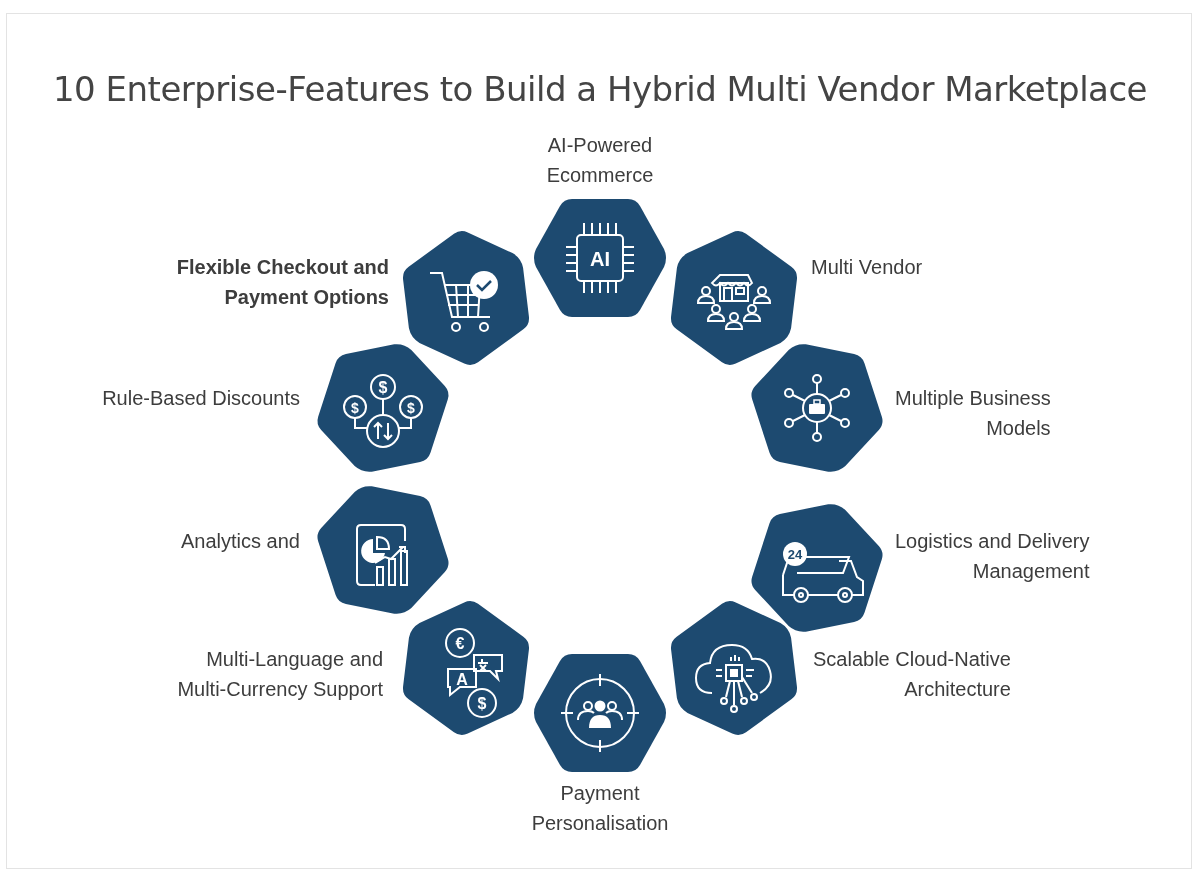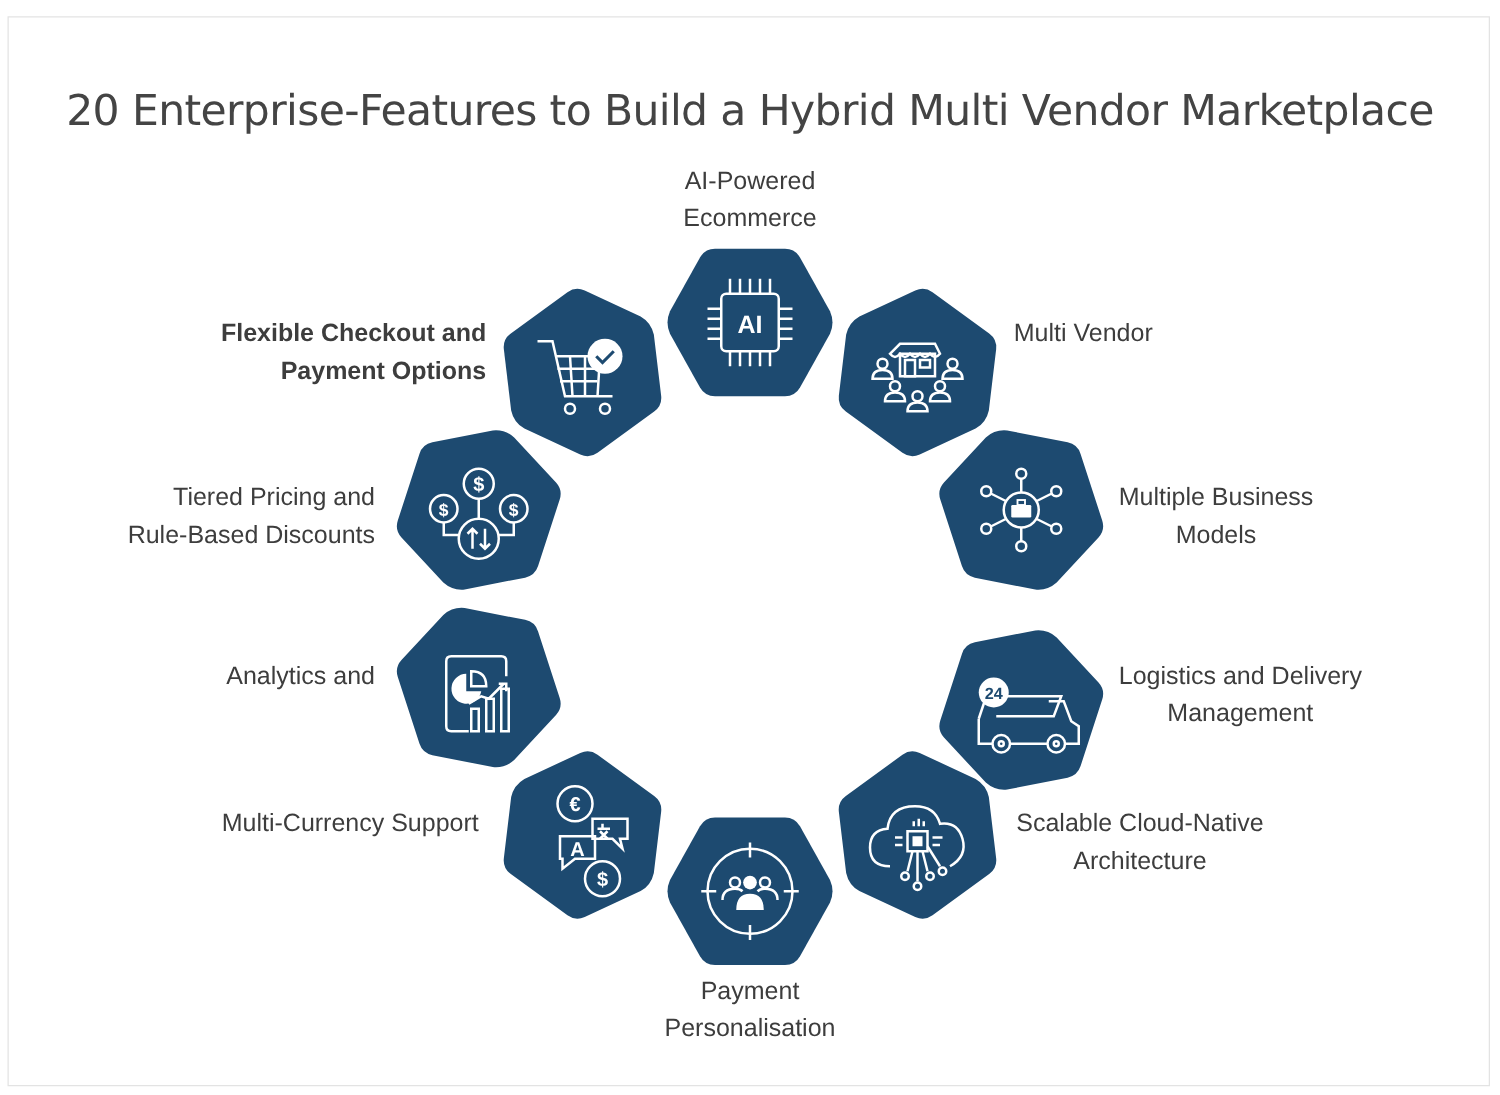--- a/index.html
+++ b/index.html
@@ -3,29 +3,29 @@
 <meta charset="utf-8">
 <style>
   html, body { margin:0; padding:0; background:#ffffff; }
   body { width:1200px; height:876px; position:relative; overflow:hidden; font-family:"Liberation Sans", sans-serif; }
   .frame { position:absolute; left:6px; top:13px; width:1186px; height:856px; border:1px solid #e3e3e3; box-sizing:border-box; background:#fff; }
   .title { position:absolute; left:0; top:46px; width:1200px; text-align:center; font-family:"DejaVu Sans", sans-serif; font-size:34px; color:#444444; letter-spacing:-0.5px; font-weight:normal; }
   .hex { position:absolute; width:136px; height:126px;text-decoration:underline; }
   .hex svg { width:100%; height:100%; overflow:visible; }
   .label { position:absolute; font-size:20px; line-height:30px; color:#3d3d3d; white-space:nowrap; }
   .label.right { text-align:right; }
-  .label.left { text-align:center; }
+  .label.left { text-align:right; }
   .label.center { text-align:center; }
   .label span { display:block; }
 </style>
 </head>
 <body>
 
 <div class="frame"></div>
-<h1 class="title">20 Enterprise-Features to Build a Hybrid Multi Vendor Marketplace</h1>
+<h1 class="title">10 Enterprise-Features to Build a Hybrid Multi Vendor Marketplace</h1>
 
 <svg width="0" height="0" style="position:absolute">
   <defs>
     <path id="hexpath" d="M40,4 L96,4 Q104,4 108,11 L132,54 Q136,63 132,72 L108,115 Q104,122 96,122 L40,122 Q32,122 28,115 L4,72 Q0,63 4,54 L28,11 Q32,4 40,4 Z"></path>
   </defs>
 </svg>
 
 <div class="hex" style="left:532px;top:195px;">
   <svg viewBox="0 0 136 126">
       <use href="#hexpath" fill="#1d4a70"></use>
@@ -205,20 +205,21 @@
       <path d="M50,64 h28 v18 h-16 l-10,8 v-8 h-2 z"></path>
       <circle cx="84" cy="98" r="14"></circle>
       <path d="M84,54 v4 M80,58 h10 M82,60 l6,6 M88,60 l-6,6"></path>
     </g>
     <text x="62" y="44" text-anchor="middle" fill="#fff" font-family="Liberation Sans, sans-serif" font-weight="bold" font-size="16">€</text>
     <text x="64" y="80" text-anchor="middle" fill="#fff" font-family="Liberation Sans, sans-serif" font-weight="bold" font-size="16">A</text>
     <text x="84" y="104" text-anchor="middle" fill="#fff" font-family="Liberation Sans, sans-serif" font-weight="bold" font-size="16">$</text>
   </svg>
 </div>
 <div class="label right" style="left:120px;top:644px;width:263px;">
+  <span>Multi-Language and</span>
     <span>Multi-Currency Support</span>
 </div>
 
 <div class="hex" style="left:315px;top:487px;">
   <svg viewBox="0 0 136 126">
       <g transform="rotate(252 68 63)">
         <use href="#hexpath" fill="#1d4a70"></use>
       </g>
     <g fill="none" stroke="#fff" stroke-width="2">
       <path d="M60,98 h-14 q-4,0 -4,-4 v-52 q0,-4 4,-4 h40 q4,0 4,4 v12"></path>
@@ -251,21 +252,20 @@
         <path d="M96,73 v10 h-12"></path>
       <path d="M63,94 v-16 M59,82 l4,-4 l4,4"></path>
         <path d="M73,78 v16 M69,90 l4,4 l4,-4"></path>
     </g>
     <text x="68" y="48" text-anchor="middle" fill="#fff" font-family="Liberation Sans, sans-serif" font-weight="bold" font-size="16">$</text>
     <text x="40" y="68" text-anchor="middle" fill="#fff" font-family="Liberation Sans, sans-serif" font-weight="bold" font-size="14">$</text>
     <text x="96" y="68" text-anchor="middle" fill="#fff" font-family="Liberation Sans, sans-serif" font-weight="bold" font-size="14">$</text>
   </svg>
 </div>
 <div class="label right" style="left:80px;top:383px;width:220px;">
-  <span>Tiered Pricing and</span>
     <span>Rule-Based Discounts</span>
 </div>
 
 <div class="hex" style="left:398px;top:235px;">
   <svg viewBox="0 0 136 126">
       <g transform="rotate(324 68 63)">
         <use href="#hexpath" fill="#1d4a70"></use>
       </g>
     <g fill="none" stroke="#fff" stroke-width="2">
       <path d="M32,38 h12 l10,44 h38"></path>

